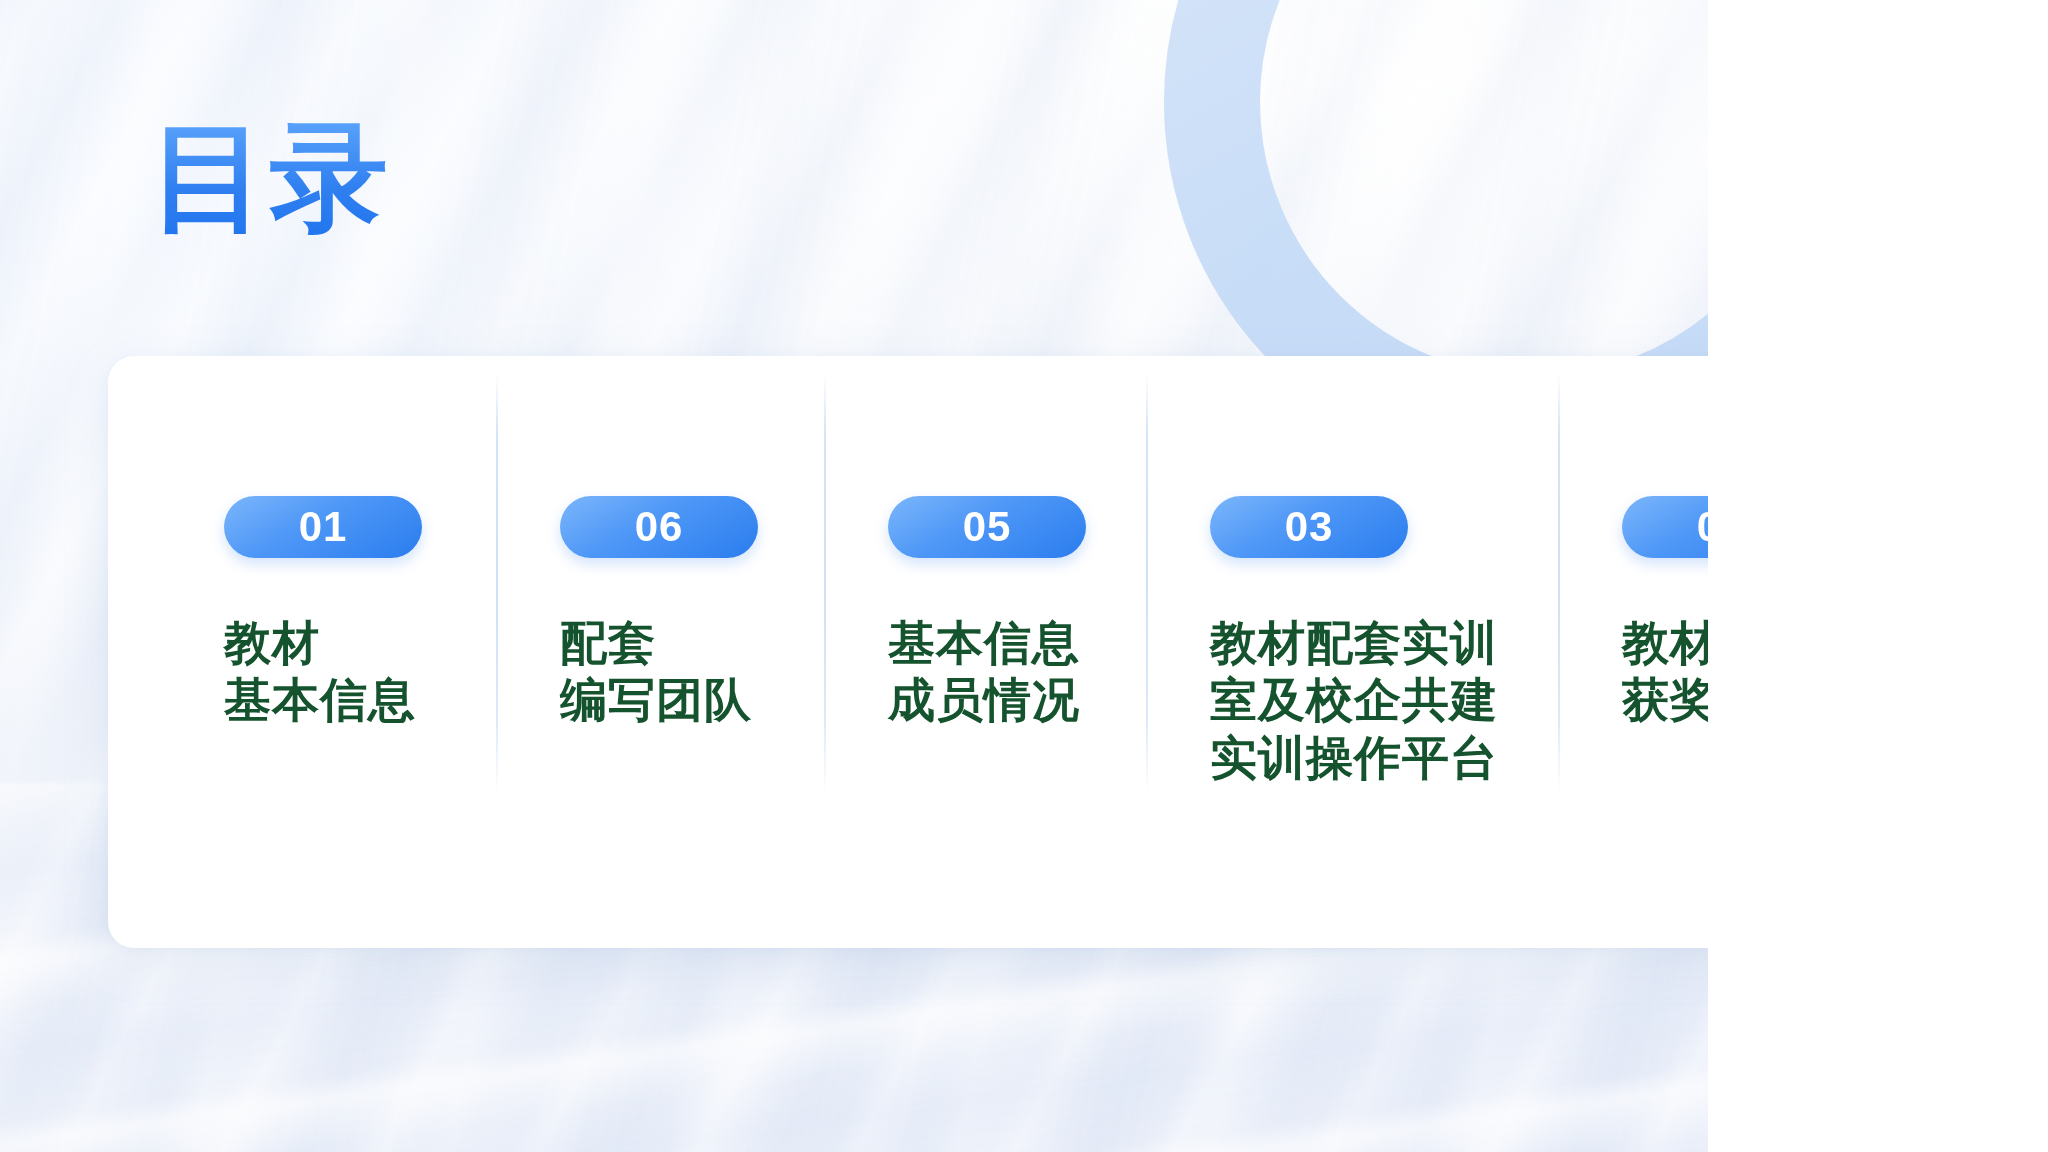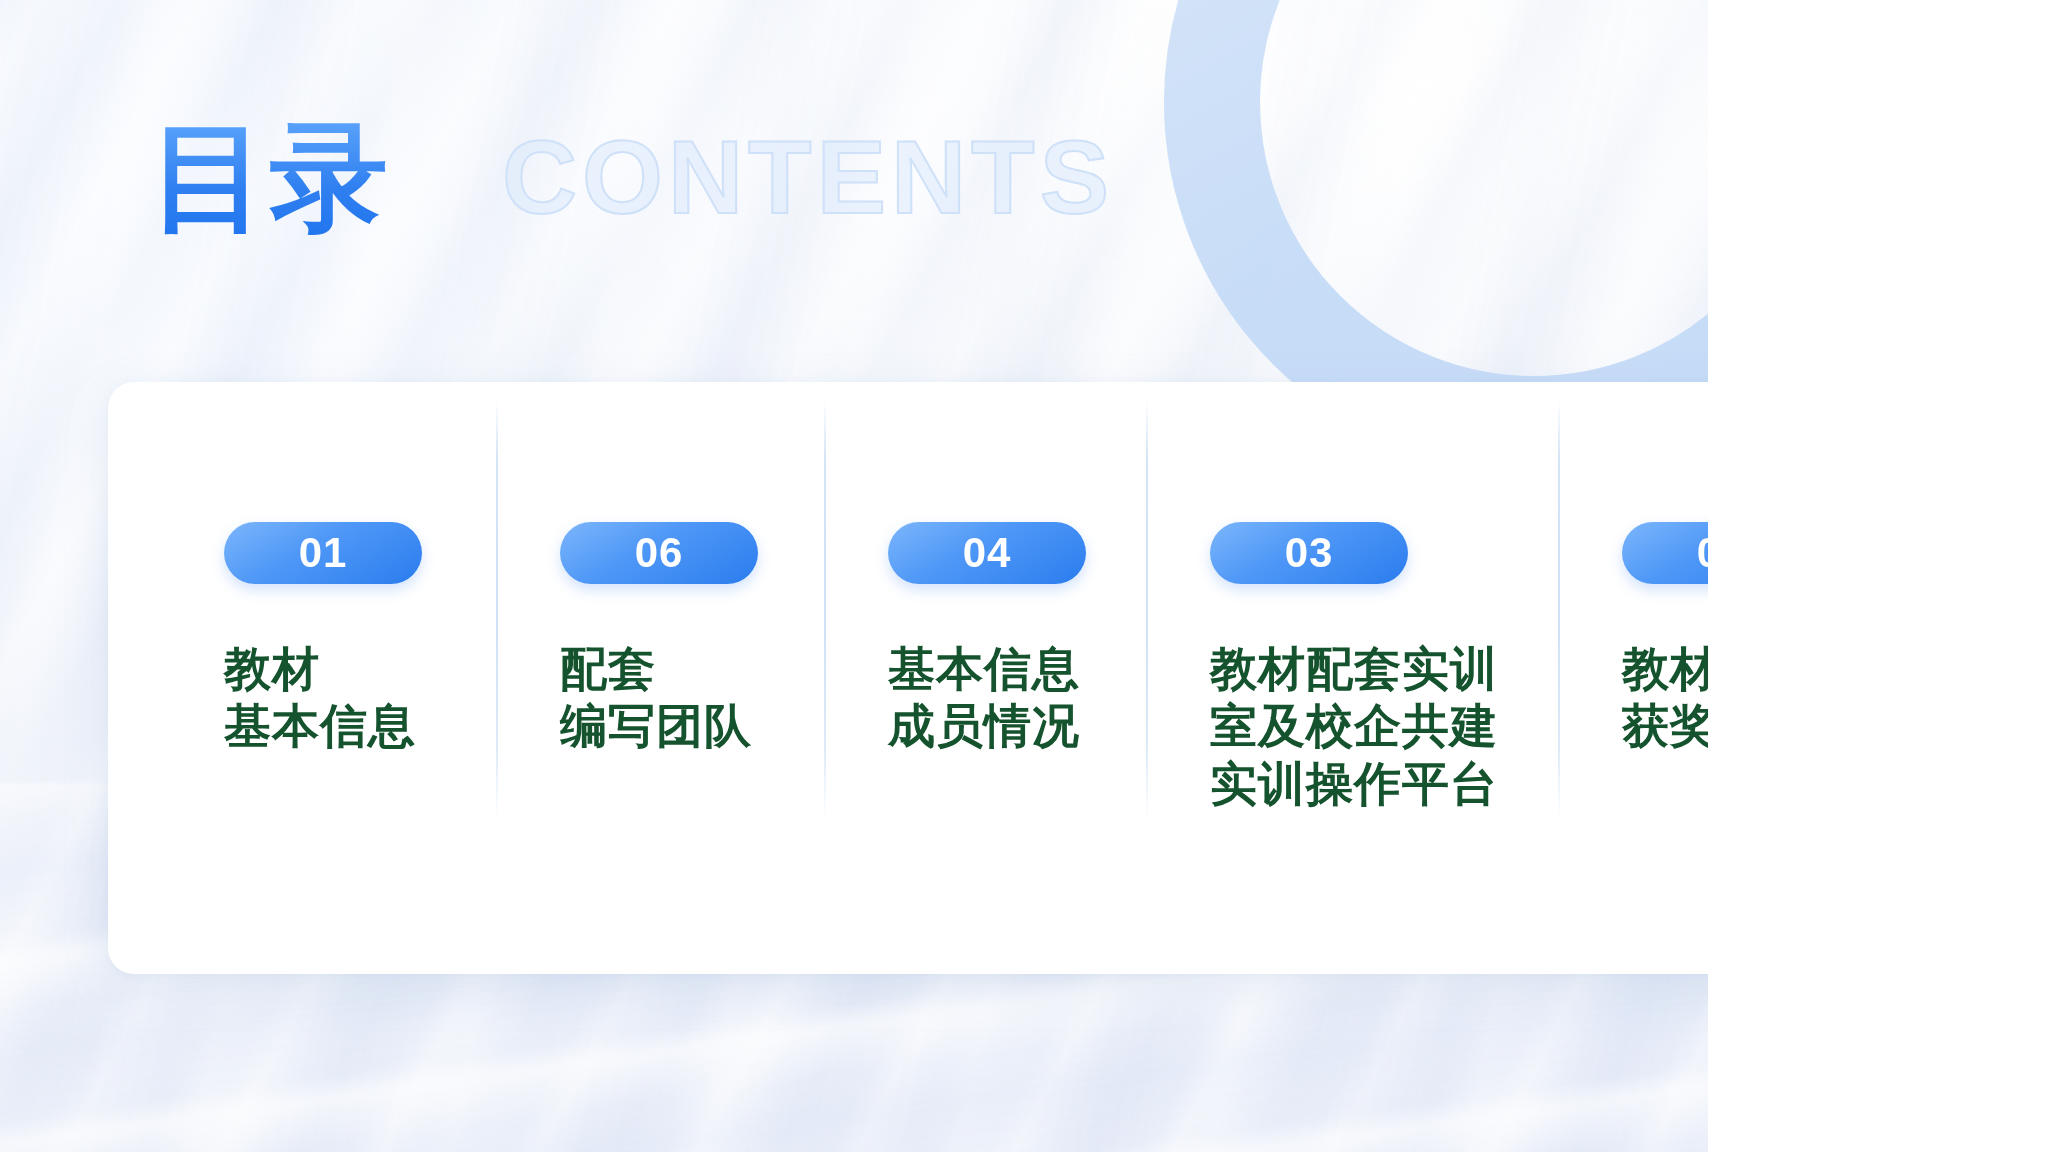--- a/index.html
+++ b/index.html
@@ -130,21 +130,21 @@
     line-height: 1;
     color: rgba(219,233,251,0.55);
     -webkit-text-stroke: 2px #cfe1f8;
     text-stroke: 2px #cfe1f8;
   }
 
   
   .card {
     position: absolute;
     left: 108px;
-    top: 382px;
+    top: 356px;
     width: 1832px;
     height: 592px;
     background: #ffffff;
     border-radius: 26px;
     box-shadow: 0 14px 46px rgba(145,170,210,0.18),
                 0 2px 10px rgba(160,180,215,0.10);
   }
 
   .columns {
     position: absolute;
@@ -221,21 +221,20 @@
   <div class="bg-base"></div>
   <div class="bg-stripes"></div>
   <div class="bg-stripes2"></div>
   <div class="bg-sheen-bottom"></div>
 
   <div class="corner-ring"></div>
   <div class="corner-ring-veil"></div>
 
   <div class="heading">
     <div class="heading-cn">目录</div>
-    <div class="heading-en">CONTENTS</div>
   </div>
 
   <div class="card">
     <div class="columns">
 
       <div class="col col-1">
         
         <div class="badge">01</div>
         <div class="col-title">教材
 基本信息</div>
@@ -243,21 +242,21 @@
 
       <div class="col col-2">
         <div class="divider"></div>
         <div class="badge">06</div>
         <div class="col-title">配套
 编写团队</div>
       </div>
 
       <div class="col col-3">
         <div class="divider"></div>
-        <div class="badge">04</div>
+        <div class="badge">05</div>
         <div class="col-title">基本信息
 成员情况</div>
       </div>
 
       <div class="col col-4">
         <div class="divider"></div>
         <div class="badge">03</div>
         <div class="col-title">教材配套实训
 室及校企共建
 实训操作平台</div>

